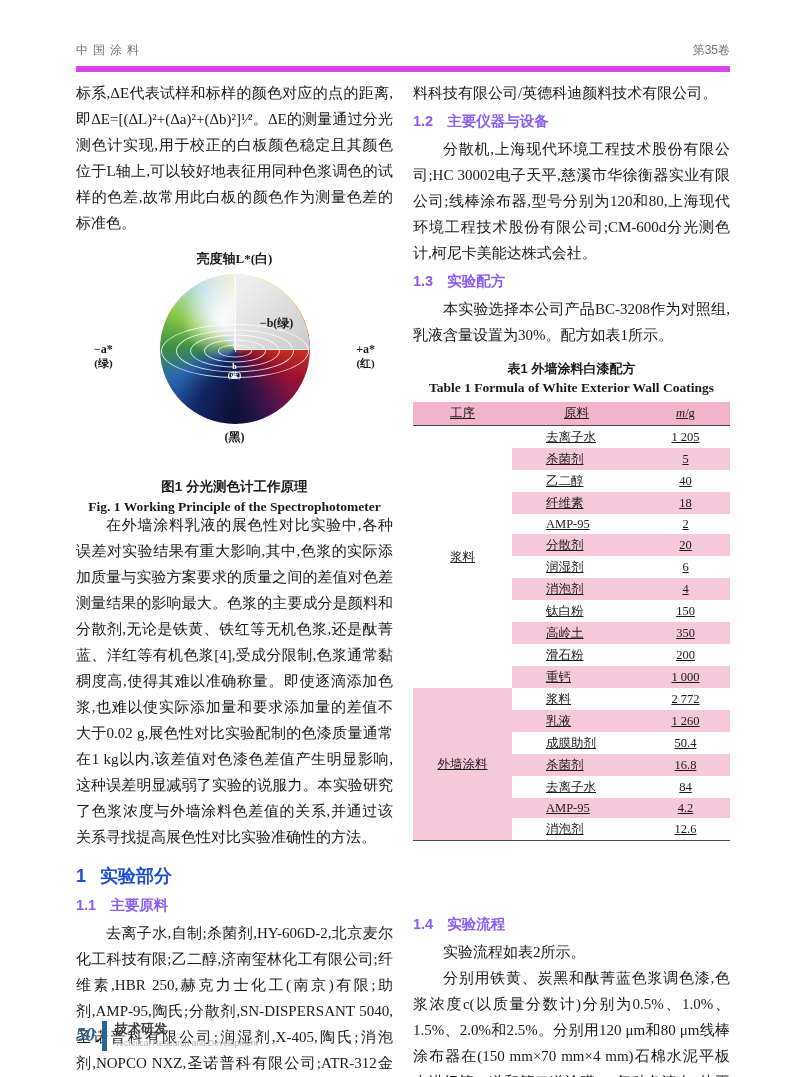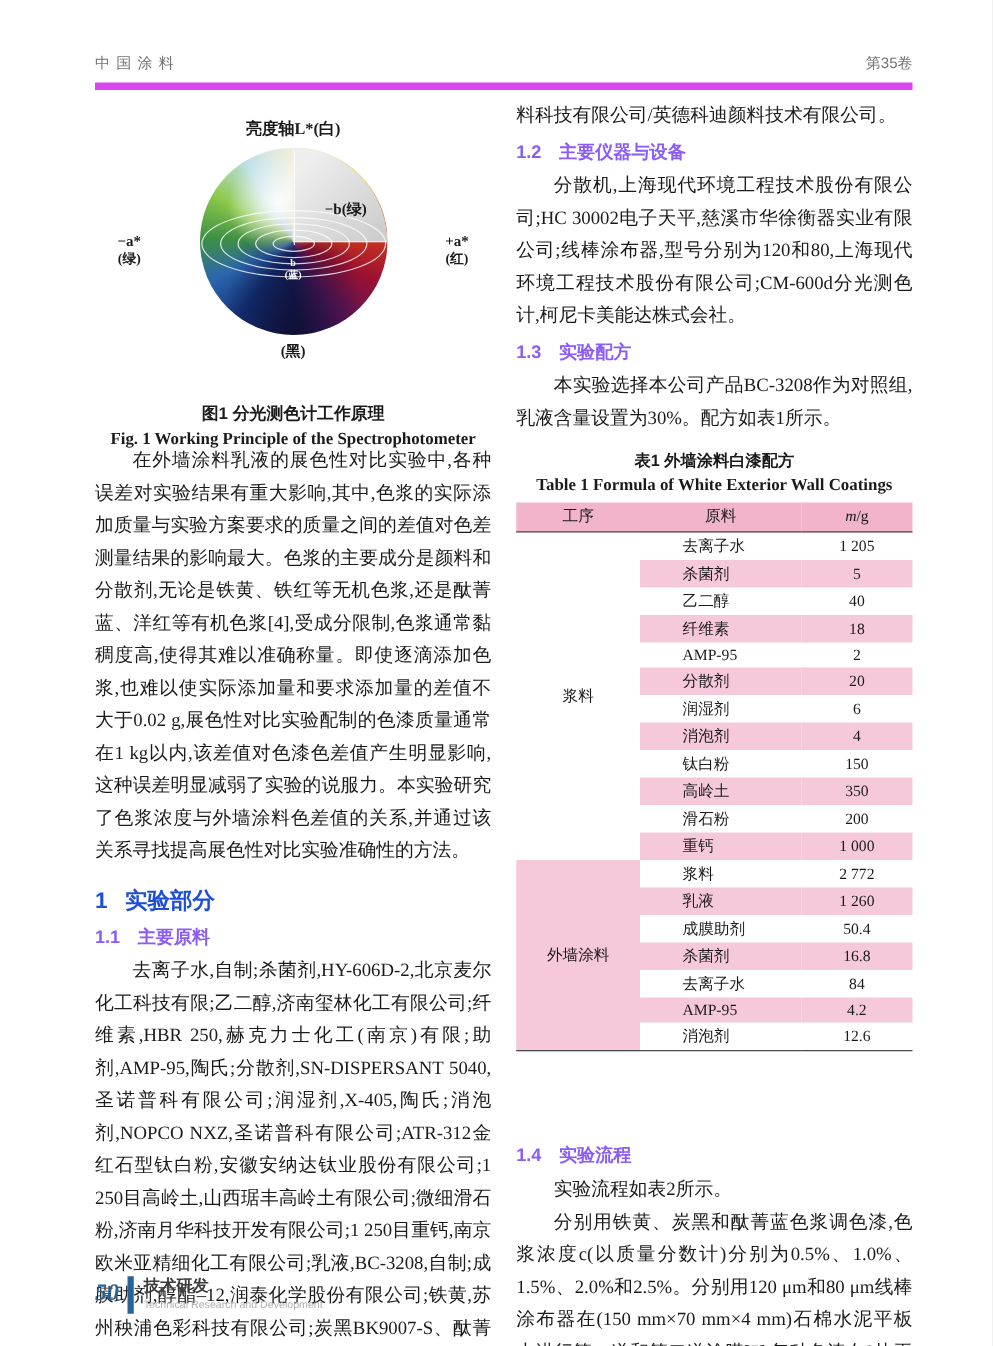--- a/index.html
+++ b/index.html
@@ -90,20 +90,21 @@
     text-align:center;font-size:13px;font-weight:bold;
     font-family:"Liberation Sans","DejaVu Sans",sans-serif;
   }
   .tbl-title-en{
     text-align:center;font-size:13.5px;font-weight:bold;margin-top:2px;
     font-family:"Liberation Serif","DejaVu Serif",serif;
   }
   table.formula{
     width:100%;border-collapse:collapse;margin-top:6px;
     font-size:12.5px;
+    text-decoration:underline;
   }
   table.formula th{
     background:#f2b4cb;font-weight:normal;padding:3px 2px;
     border-bottom:1.5px solid #4a4a4a;text-align:center;
   }
   table.formula td{padding:2.5px 2px;text-align:center;}
   table.formula td.mat{text-align:left;padding-left:34px;}
   table.formula tr.stripe td.mat,table.formula tr.stripe td.val{background:#f6c9da;}
   table.formula td.group-cell{background:#fff;text-align:center;}
   table.formula td.group-cell.pink{background:#f6c9da;}
@@ -133,20 +134,21 @@
 
 <div class="running-head">
   <span class="journal">中国涂料</span>
   <span class="volume">第35卷</span>
 </div>
 
 <div class="main">
 
   <div class="col">
 
+    <p class="body">标系,ΔE代表试样和标样的颜色对应的点的距离,即ΔE=[(ΔL)²+(Δa)²+(Δb)²]¹⁄²。ΔE的测量通过分光测色计实现,用于校正的白板颜色稳定且其颜色位于L轴上,可以较好地表征用同种色浆调色的试样的色差,故常用此白板的颜色作为测量色差的标准色。</p>
 
     <div class="figure-area">
       <div class="fig-axis-label">亮度轴L*(白)</div>
 
       <div class="sphere">
         <div class="cut"></div>
         <div class="axis-line"></div>
         <div class="eq" style="width:146px;height:52px;"></div>
         <div class="eq" style="width:116px;height:41px;"></div>
         <div class="eq" style="width:88px;height:31px;"></div>

